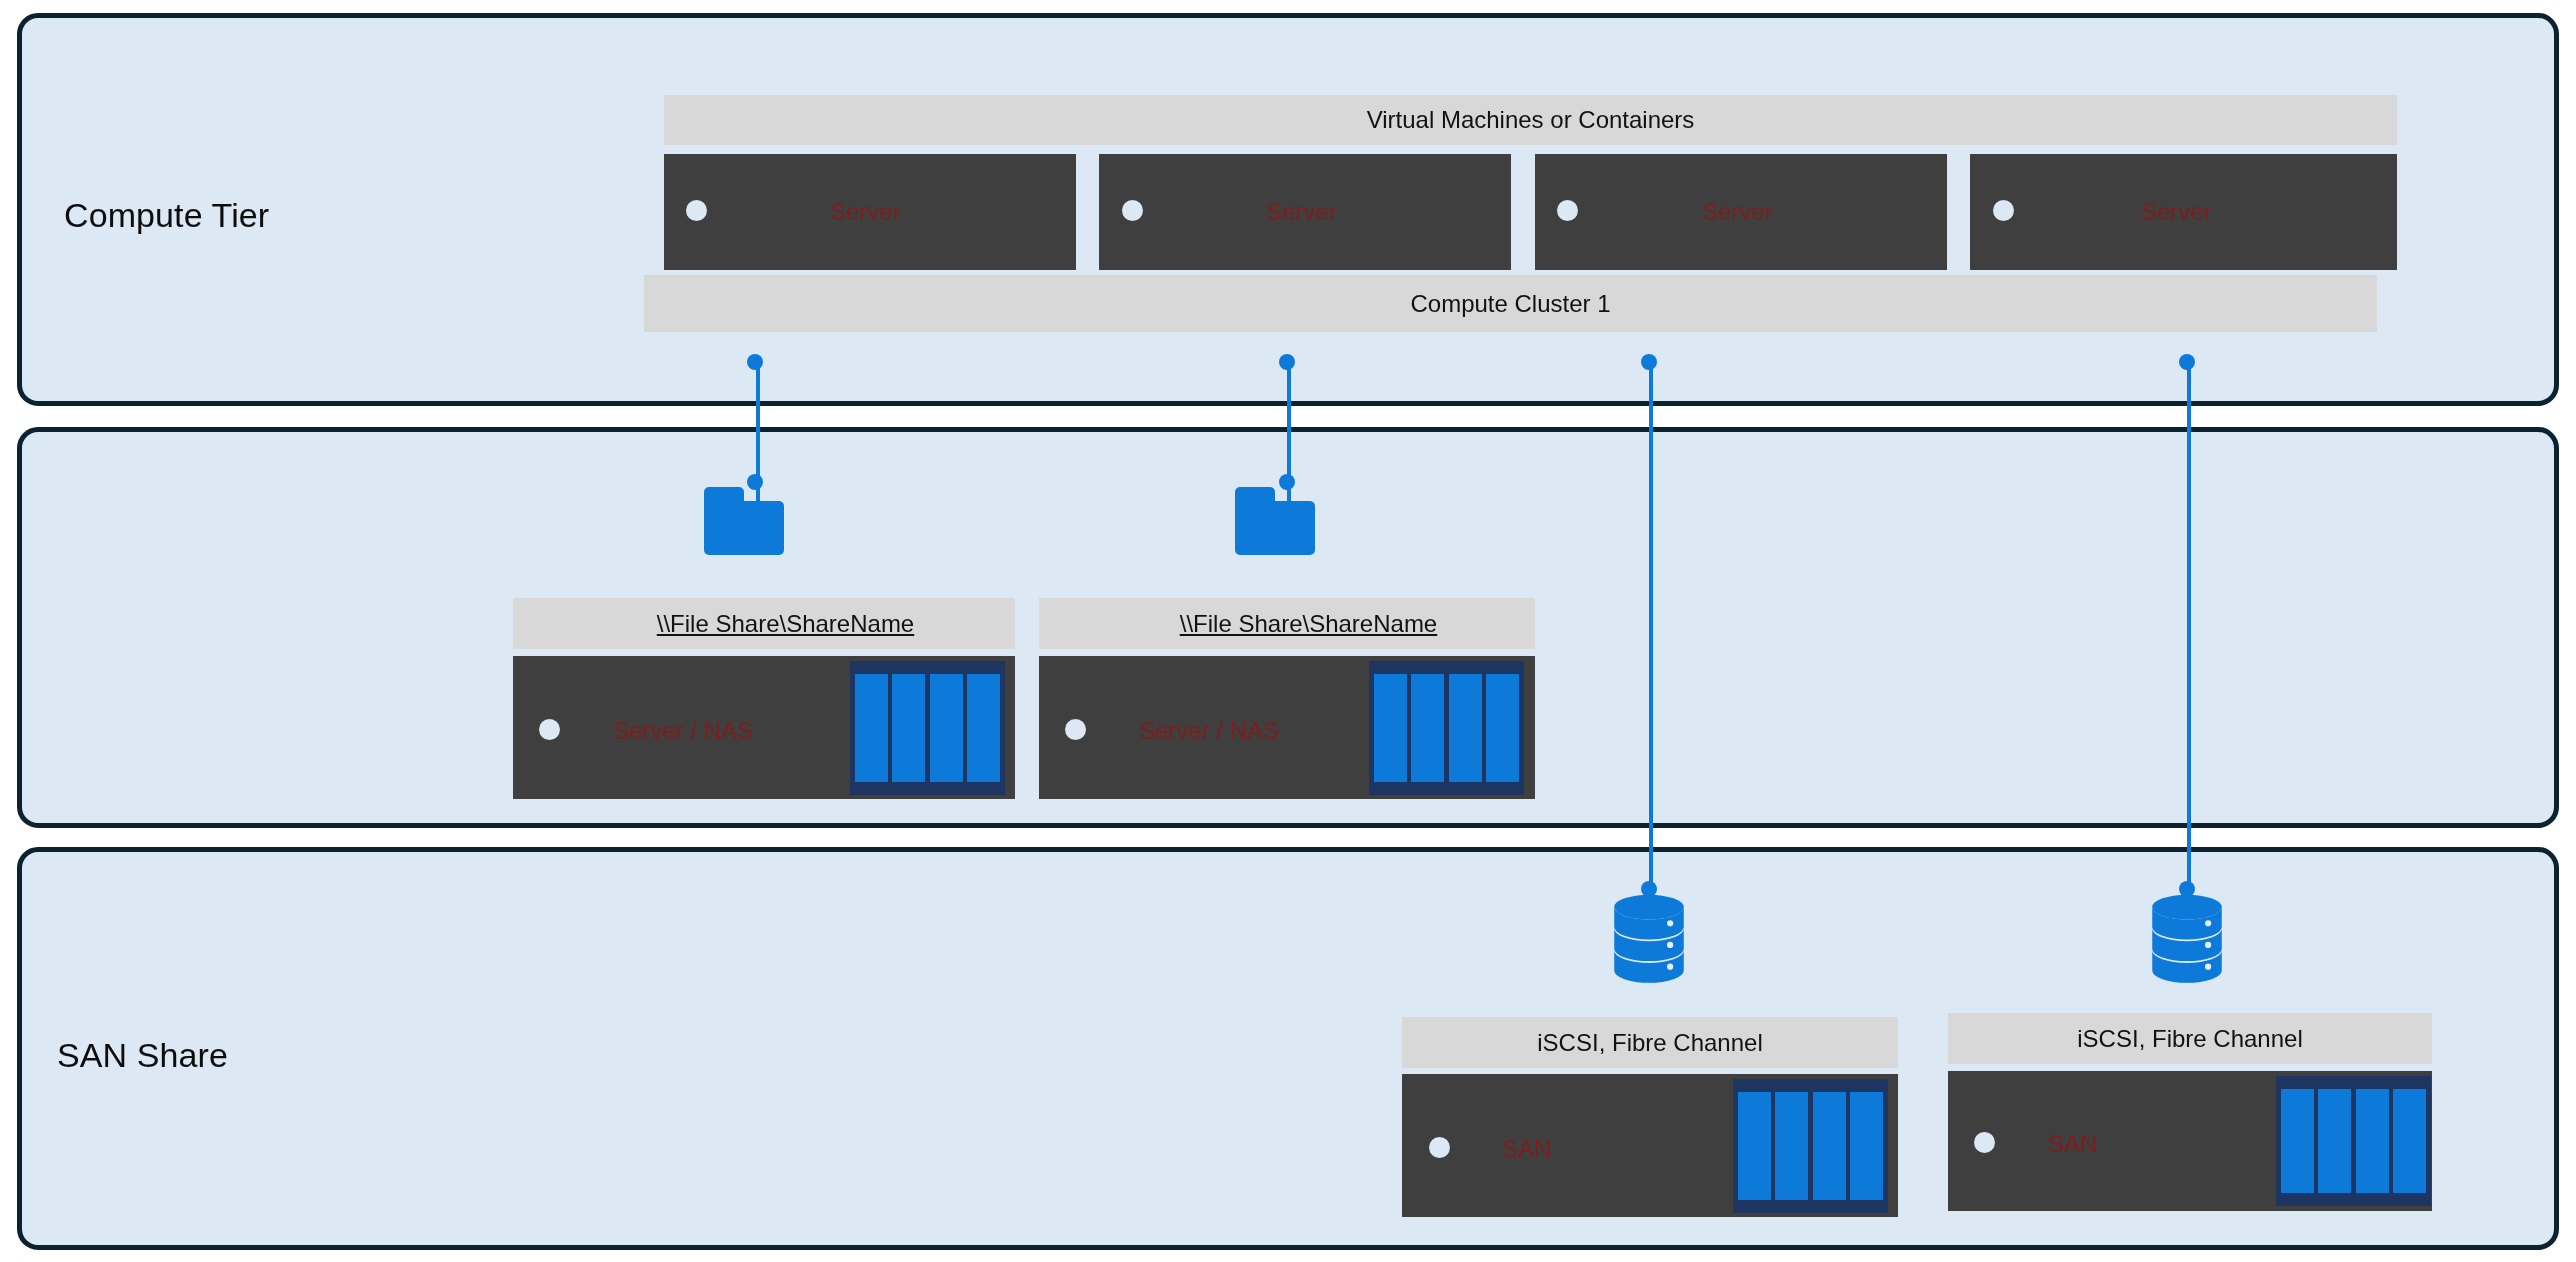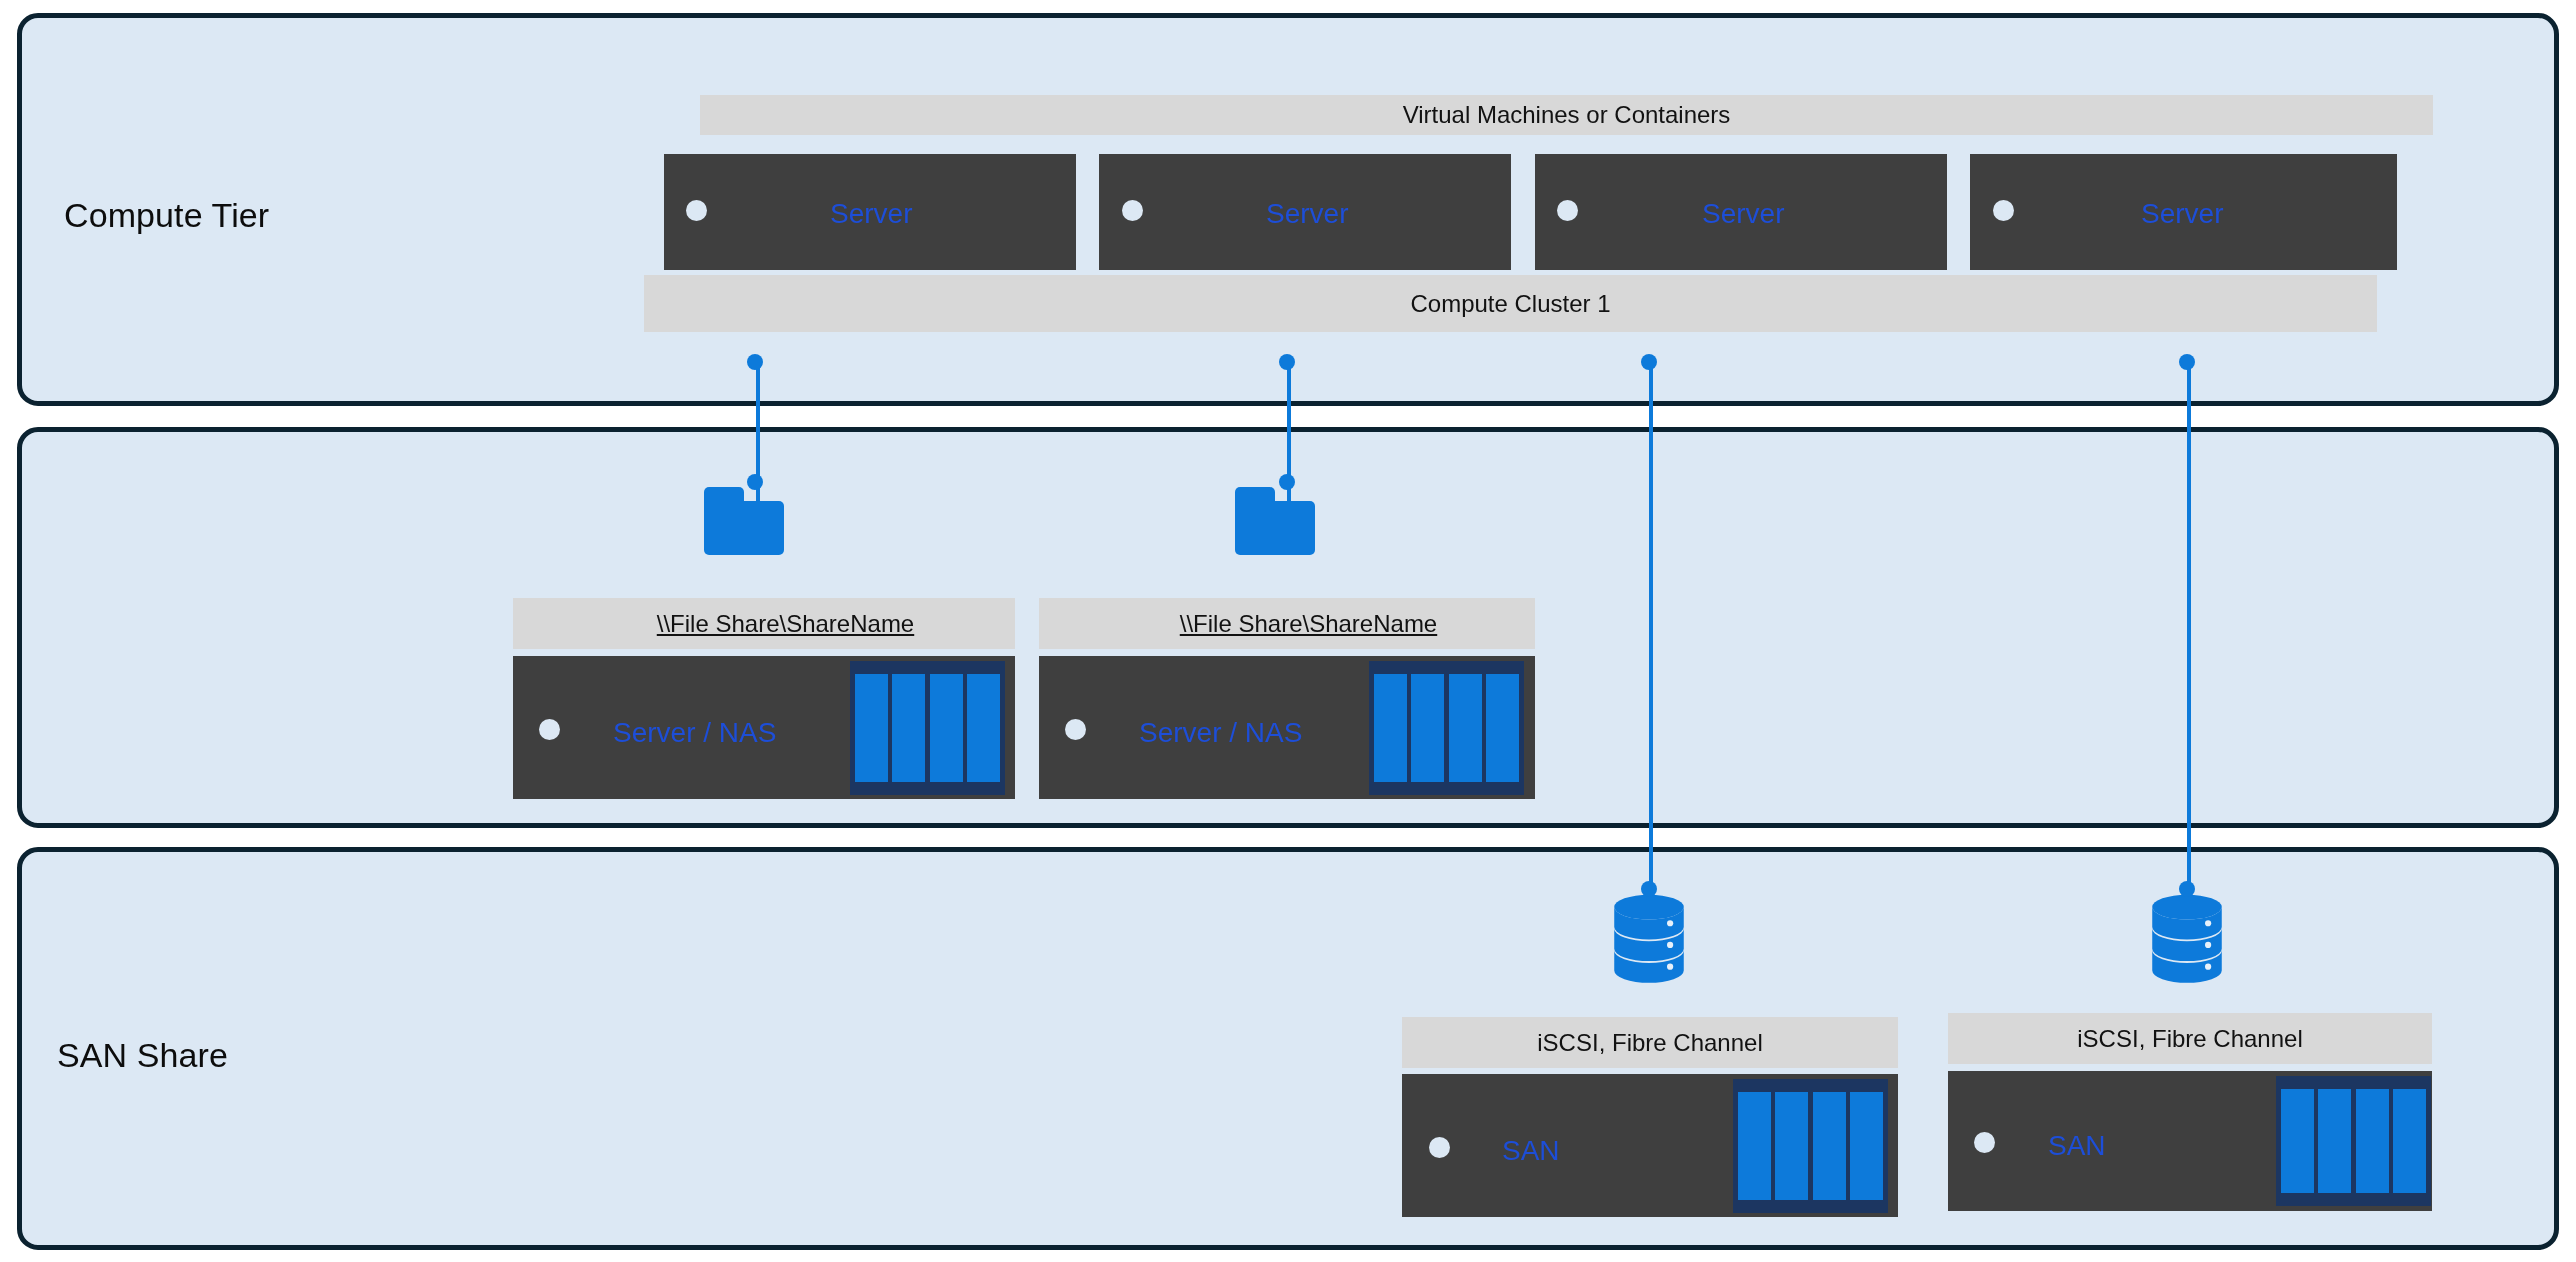--- a/index.html
+++ b/index.html
@@ -56,22 +56,22 @@
     background: #3f3f3f;
     box-sizing: border-box;
   }
   .led {
     position: absolute;
     background: #dce8f4;
     border-radius: 50%;
   }
   .device-label {
     position: absolute;
-    color: #1d4ed8;
-    font-size: 28px;
+    color: #7f1d1d;
+    font-size: 24px;
     white-space: nowrap;
   }
 
   
   .disk-array {
     position: absolute;
     background: #1c3661;
     display: flex;
     align-items: center;
     justify-content: space-between;
@@ -134,21 +134,21 @@
 </style>
 </head>
 <body>
 
 <div id="stage">
 
   <div class="tier-panel" style="left:17px; top:12.5px; width:2542px; height:393px;"></div>
 
   <div class="tier-label" style="left:64px; top:193px;">Compute Tier</div>
 
-  <div class="caption-bar" style="left:700px; top:95px; width:1733px; height:40px;">
+  <div class="caption-bar" style="left:664px; top:95px; width:1733px; height:50px;">
     <span>Virtual Machines or Containers</span>
   </div>
 
   <div class="device-box" style="left:664px; top:154px; width:412px; height:116px;"></div>
   <div class="led" style="left:686px; top:200px; width:21px; height:21px;"></div>
   <div class="device-label" style="left:830px; top:198px;">Server</div>
 
   <div class="device-box" style="left:1099px; top:154px; width:412px; height:116px;"></div>
   <div class="led" style="left:1122px; top:200px; width:21px; height:21px;"></div>
   <div class="device-label" style="left:1266px; top:198px;">Server</div>

